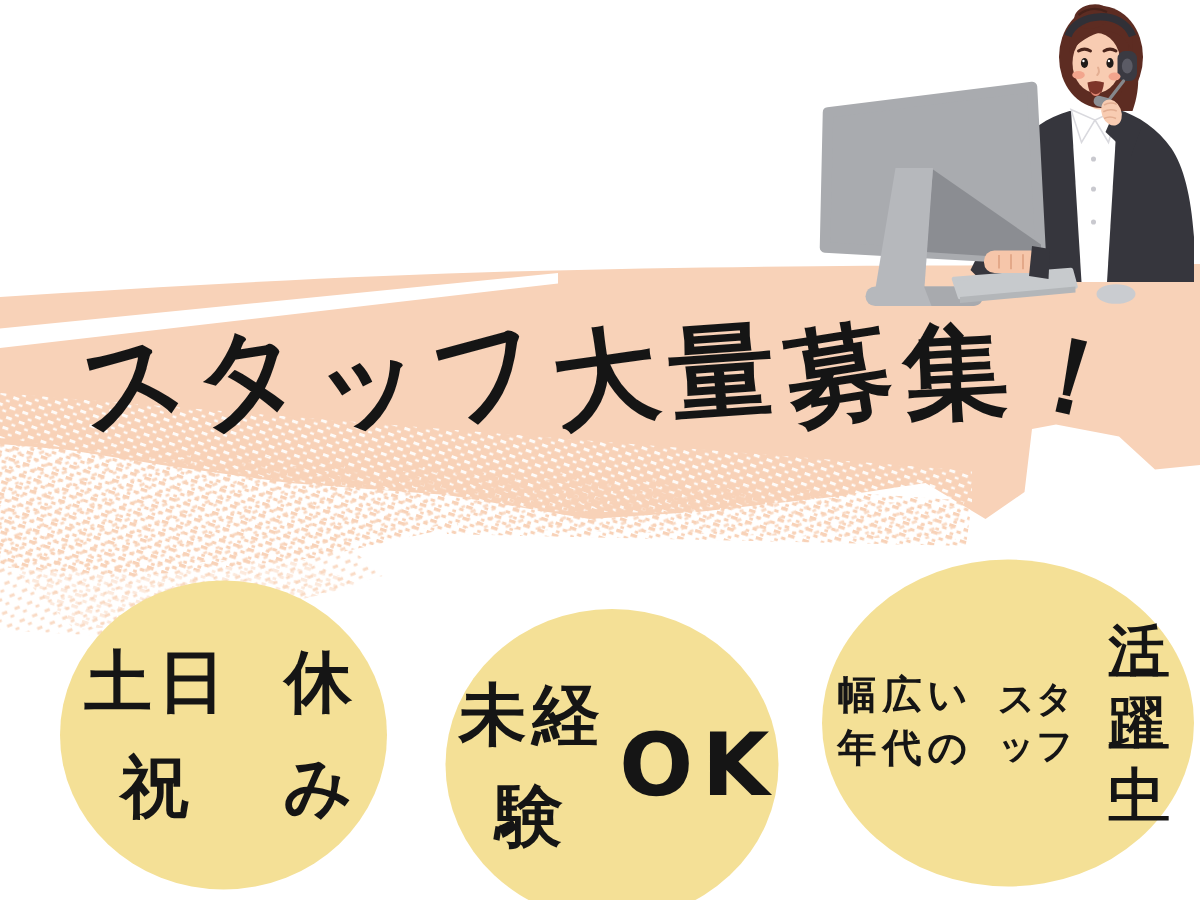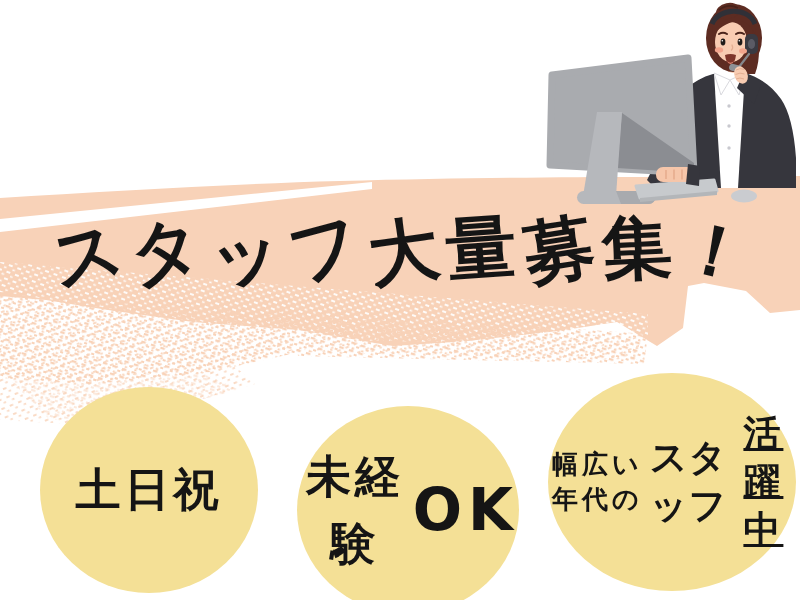--- a/index.html
+++ b/index.html
@@ -33,21 +33,21 @@
     display:flex;flex-direction:row;align-items:center;justify-content:center;
     font-weight:700;text-align:center;color:var(--ink,#111);
   }
   #badge-0{left:40px;top:387px;width:218px;height:206px;}
   #badge-1{left:297px;top:406px;width:222px;height:208px;}
   #badge-2{left:548px;top:373px;width:248px;height:218px;}
   #badge-0 .bl{font-size:45px;line-height:1.55;letter-spacing:4px;}
   #badge-1 .bl0{font-size:45px;line-height:1.5;letter-spacing:4px;}
   #badge-1 .bl1{font-size:58px;line-height:1.5;letter-spacing:6px;}
   #badge-2 .bl0{font-size:26px;line-height:1.35;letter-spacing:4px;}
-  #badge-2 .bl1{font-size:37px;line-height:1.3;letter-spacing:1px;}
+  #badge-2 .bl1{font-size:24px;line-height:1.3;letter-spacing:1px;}
   #badge-2 .bl2{font-size:37px;line-height:1.3;letter-spacing:3px;text-decoration:underline;}
 </style>
 </head>
 <body>
 
 <div class="stage">
 
   <svg class="illu" viewBox="0 0 800 600" aria-hidden="true">
     <defs>
       <pattern id="p1" width="10" height="8" patternUnits="userSpaceOnUse" patternTransform="rotate(18)">
@@ -148,20 +148,21 @@
       <span class="hc">フ</span>
       <span class="hc">大</span>
       <span class="hc">量</span>
       <span class="hc">募</span>
       <span class="hc">集</span>
       <span class="hc">！</span>
     </div>
 
   <div class="badge" id="badge-0">
       <div class="bl bl0">土日祝</div>
+      <div class="bl bl1">休み</div>
     </div>
   <div class="badge" id="badge-1">
       <div class="bl bl0">未経験</div>
       <div class="bl bl1">OK</div>
     </div>
   <div class="badge" id="badge-2">
       <div class="bl bl0">幅広い年代の</div>
       <div class="bl bl1">スタッフ</div>
       <div class="bl bl2">活躍中</div>
     </div>

